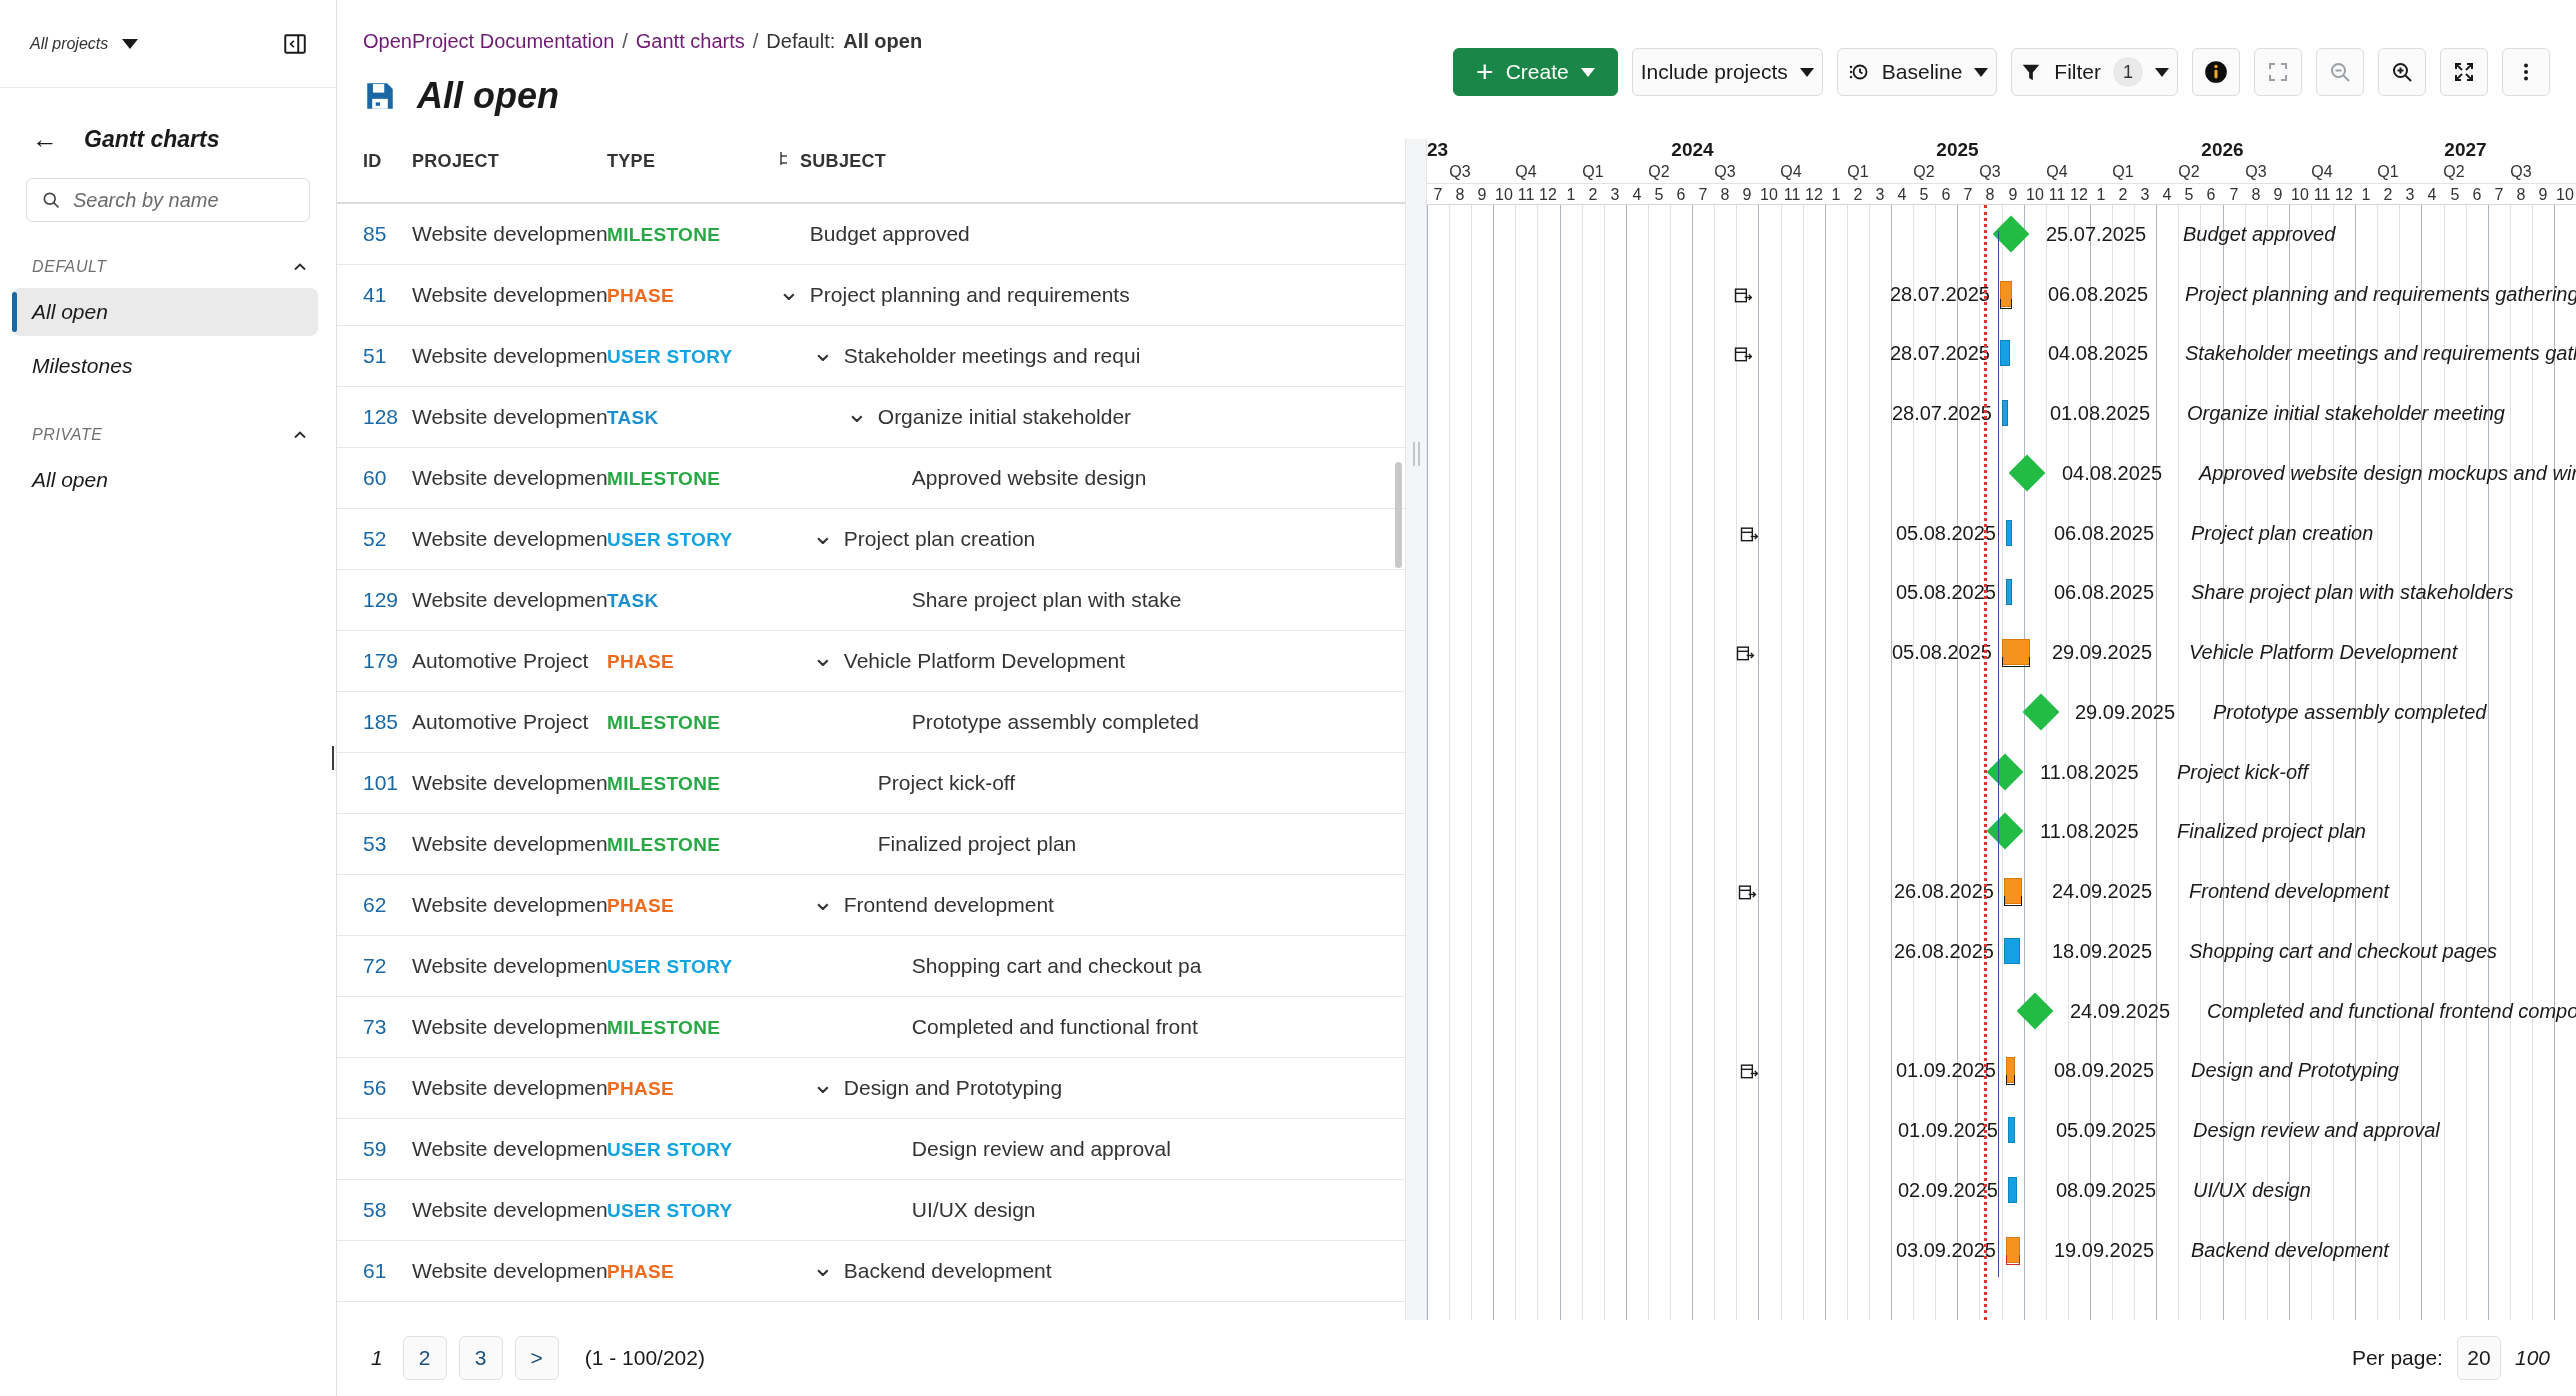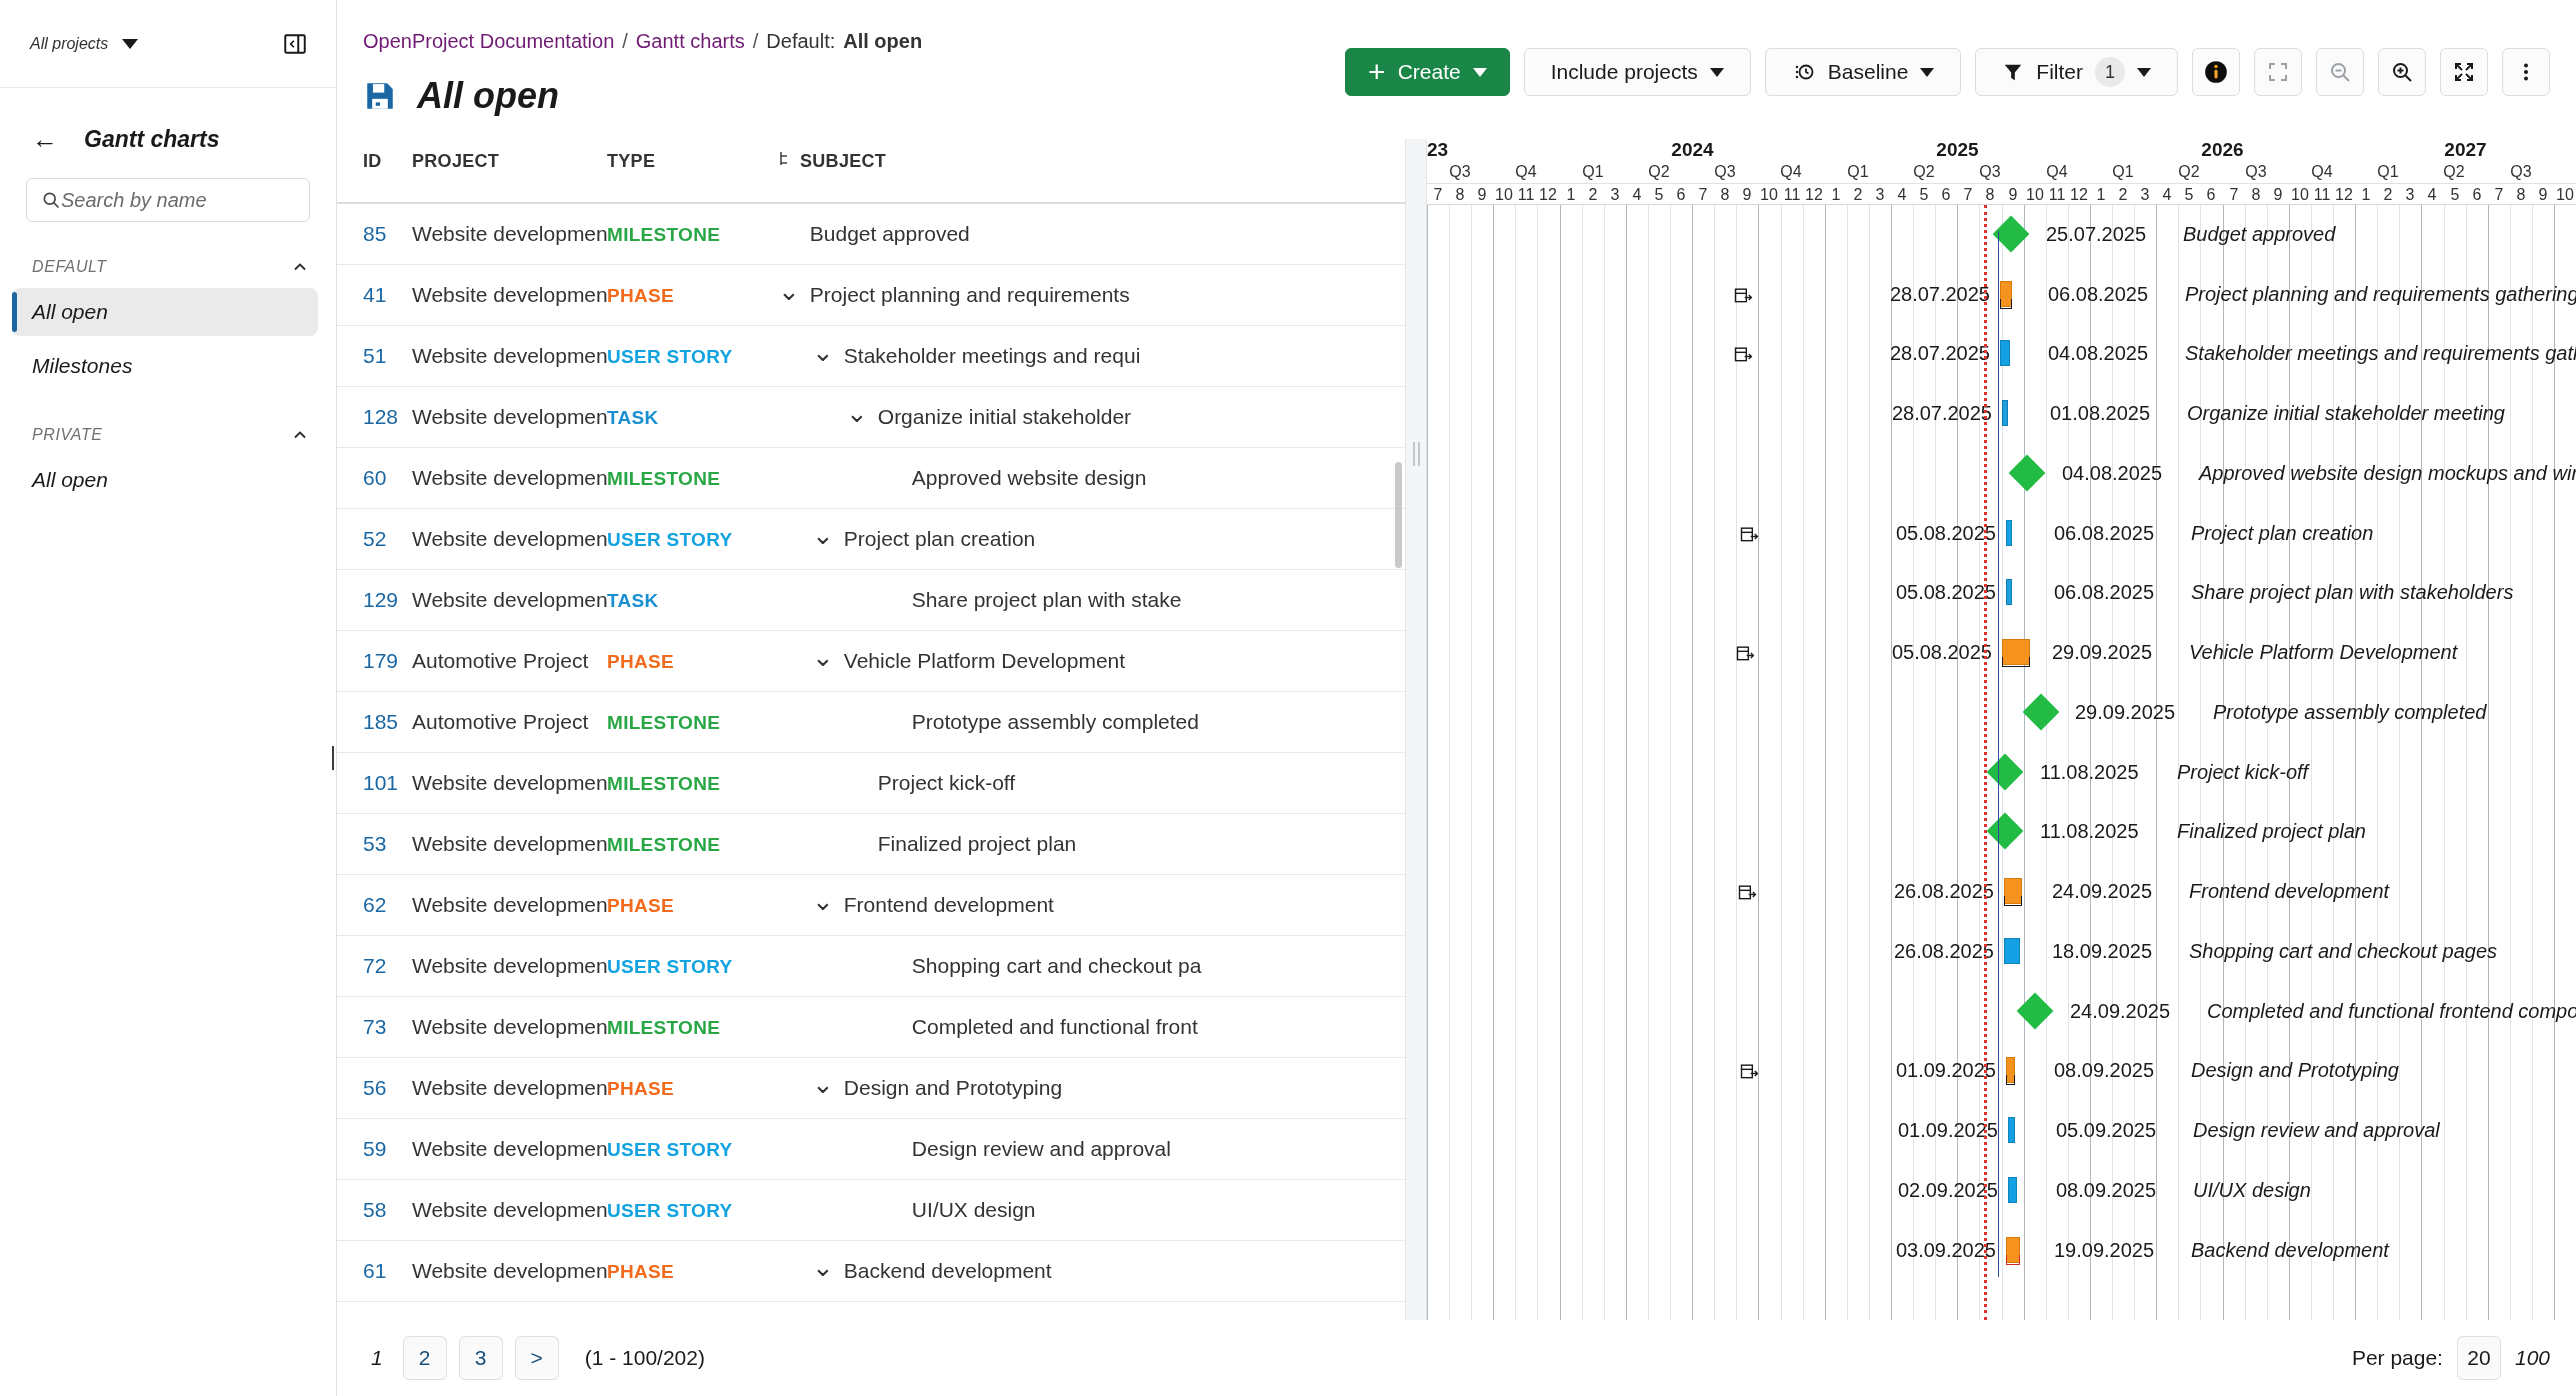--- a/index.html
+++ b/index.html
@@ -29,21 +29,21 @@
   }
   .collapse-btn { width: 30px; height: 30px; display:flex; align-items:center; justify-content:center; cursor:pointer; }
 
   .back-row { display: flex; align-items: center; gap: 26px; padding: 36px 0 0 32px; height: 66px; }
   .back-arrow { font-size: 26px; color: #1a1a1a; line-height: 1; cursor: pointer; }
   .back-title { font-size: 23px; font-weight: 700; color: #1a1a1a; }
 
   .search-wrap { padding: 24px 26px 0 26px; }
   .search-box {
     height: 44px; border: 1px solid #dcdcdc; border-radius: 6px;
-    display: flex; align-items: center; padding: 0 14px; background:#fff;
+    display: flex; align-items: center; gap: 12px; padding: 0 14px; background:#fff;
   }
   .search-ph { font-size: 20px; color: #6b6b6b; }
 
   .sb-section {
     margin-top: 30px; padding: 0 26px 0 32px;
     display: flex; align-items: center; justify-content: space-between;
     height: 30px; cursor: pointer;
   }
   .sb-section-label { font-size: 16px; letter-spacing: 0.6px; color: #707070; font-weight: 400; }
   .chev-up { color:#2b2b2b; }
@@ -76,21 +76,21 @@
   .title-row { display: flex; align-items: center; gap: 20px; padding: 24px 0 0 26px; height: 62px; }
   .title-text { font-size: 36px; font-style: italic; font-weight: 700; color: #1a1a1a; }
 
   
   .toolbar {
     position: absolute; top: 48px; right: 26px;
     display: flex; align-items: center; gap: 14px; height: 48px;
   }
   .btn {
     height: 48px; border: 1px solid #dcdcdc; border-radius: 6px; background: #fbfbfb;
-    display: flex; align-items: center; gap: 12px; padding: 0 26px;
+    display: flex; align-items: center; gap: 12px; padding: 0 8px;
     font-size: 21px; color: #1a1a1a; cursor: pointer; white-space: nowrap;
   }
   .btn.green { background: #1a8748; border-color: #1a8748; color: #fff; font-weight: 400; padding: 0 22px; }
   .btn.icon-only { width: 48px; padding: 0; justify-content: center; }
   .plus { font-size: 30px; line-height: 1; font-weight: 300; }
   .cd { width:0;height:0;border-left:7px solid transparent;border-right:7px solid transparent;border-top:9px solid currentColor; }
   .filter-badge {
     background: #e9e9e9; color: #333; border-radius: 995px;
     min-width: 30px; height: 30px; font-size: 18px;
     display: flex; align-items: center; justify-content: center; padding: 0 8px;

